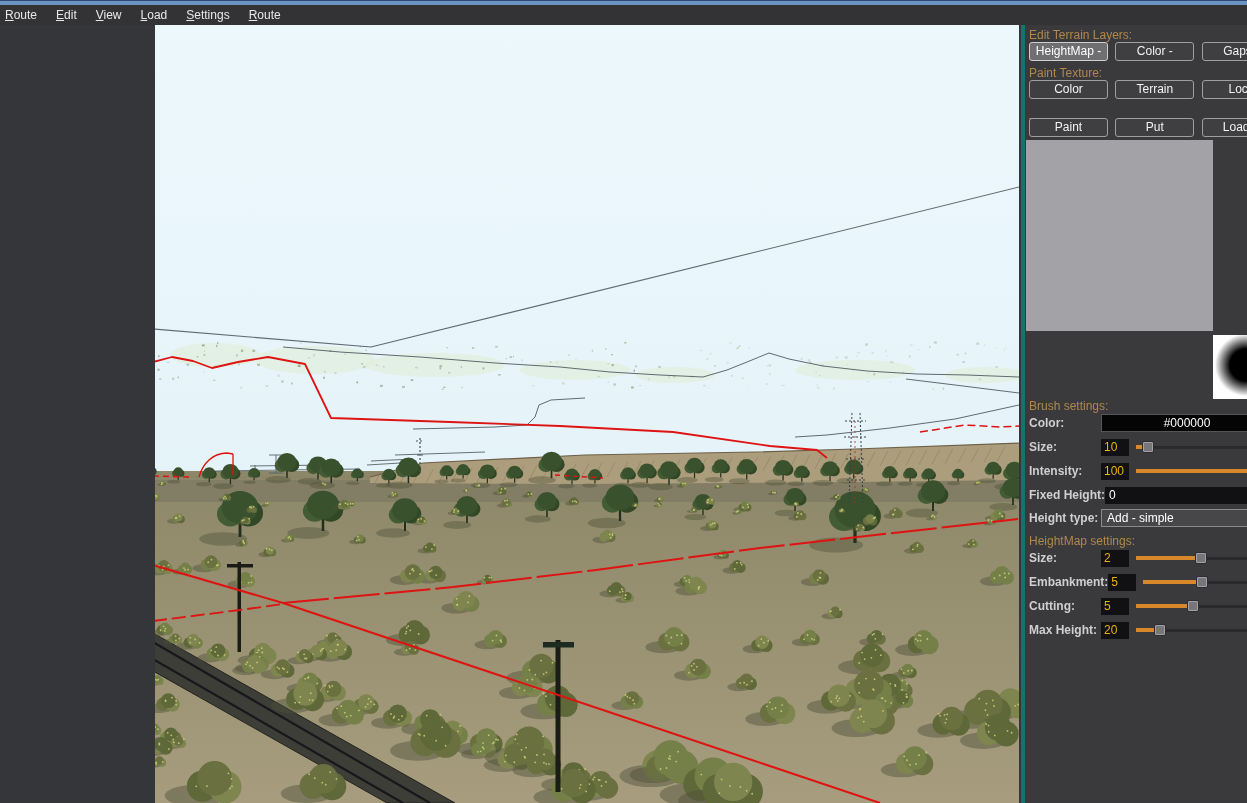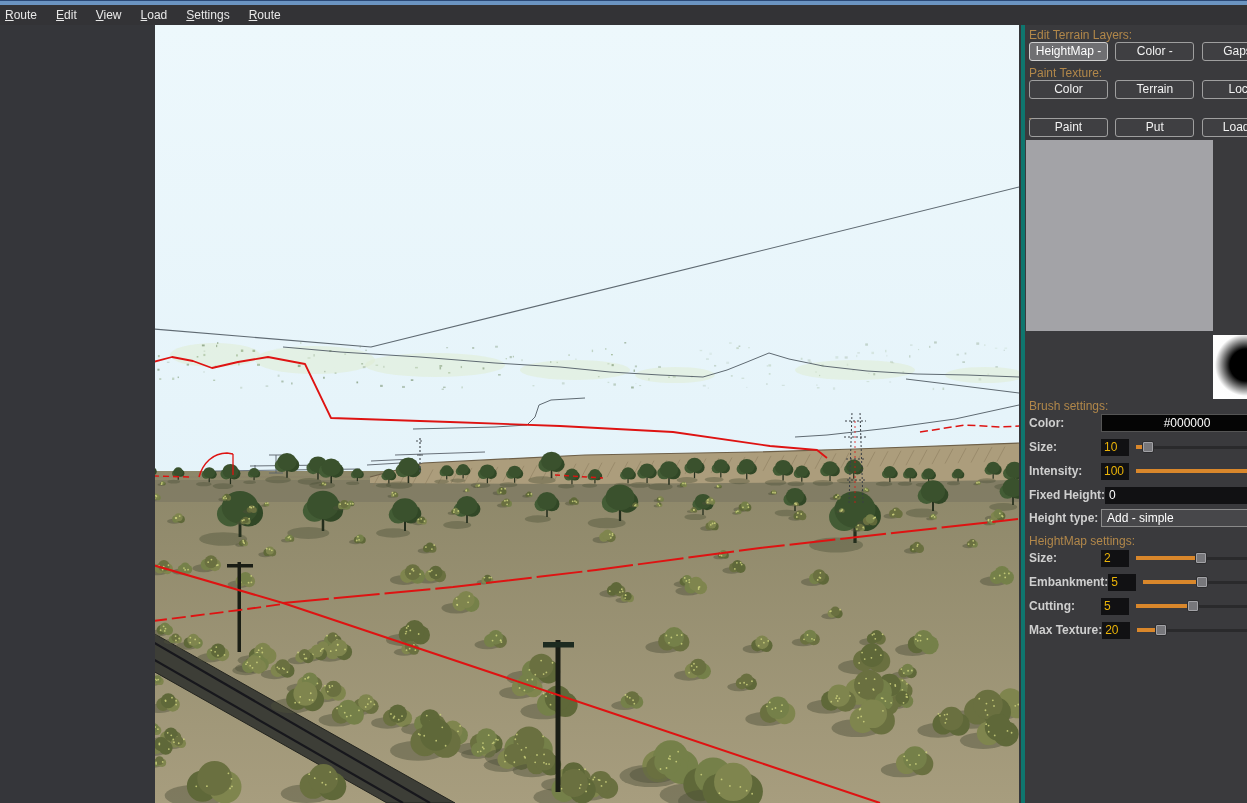--- a/index.html
+++ b/index.html
@@ -1773,21 +1773,21 @@
       <span class="rlabel">Cutting:</span>
       <span class="num-input">5</span>
       <span class="slider">
         <span class="track"></span>
         <span class="fill" style="width: 33%;"></span>
         <span class="handle" style="left: calc(33% - 6px);"></span>
       </span>
     </div>
 
     <div class="prow" style="top:596px">
-      <span class="rlabel">Max Texture:</span>
+      <span class="rlabel">Max Height:</span>
       <span class="num-input">20</span>
       <span class="slider">
         <span class="track"></span>
         <span class="fill" style="width: 14%;"></span>
         <span class="handle" style="left: calc(14% - 6px);"></span>
       </span>
     </div>
 
   </div>
 </div>

